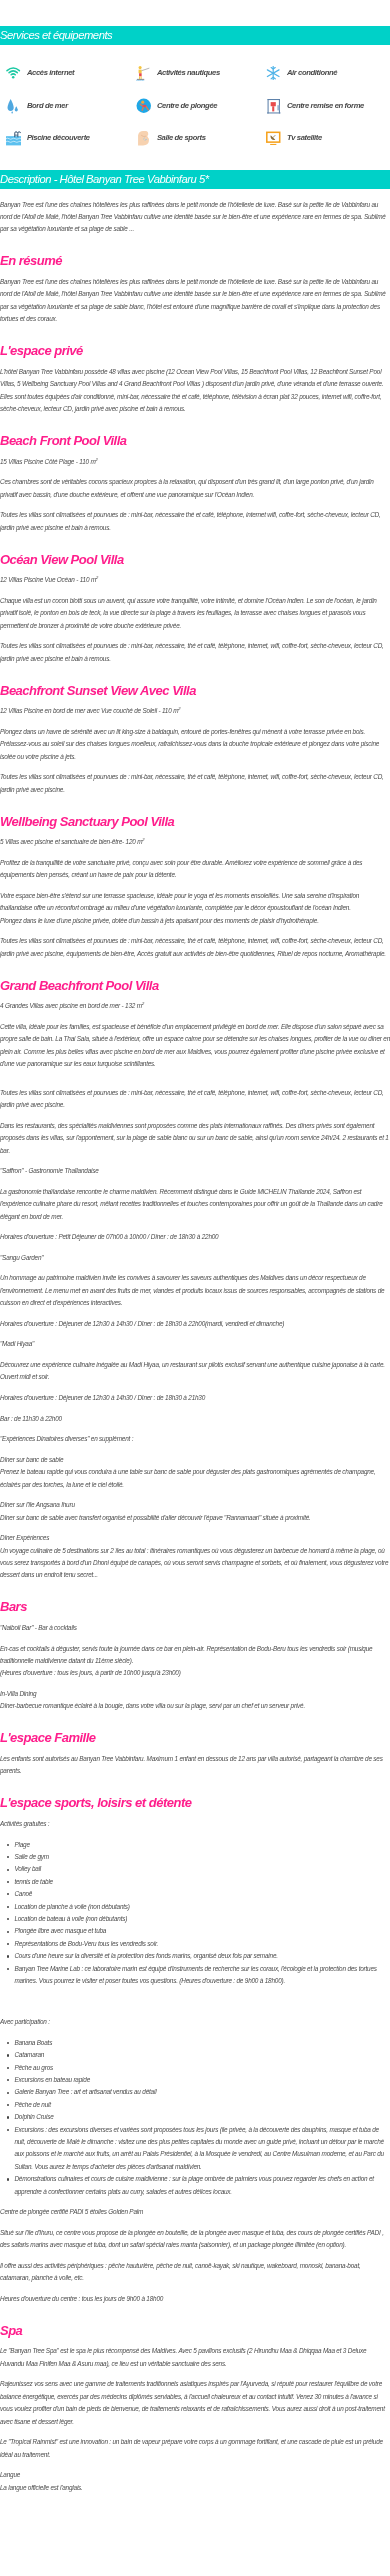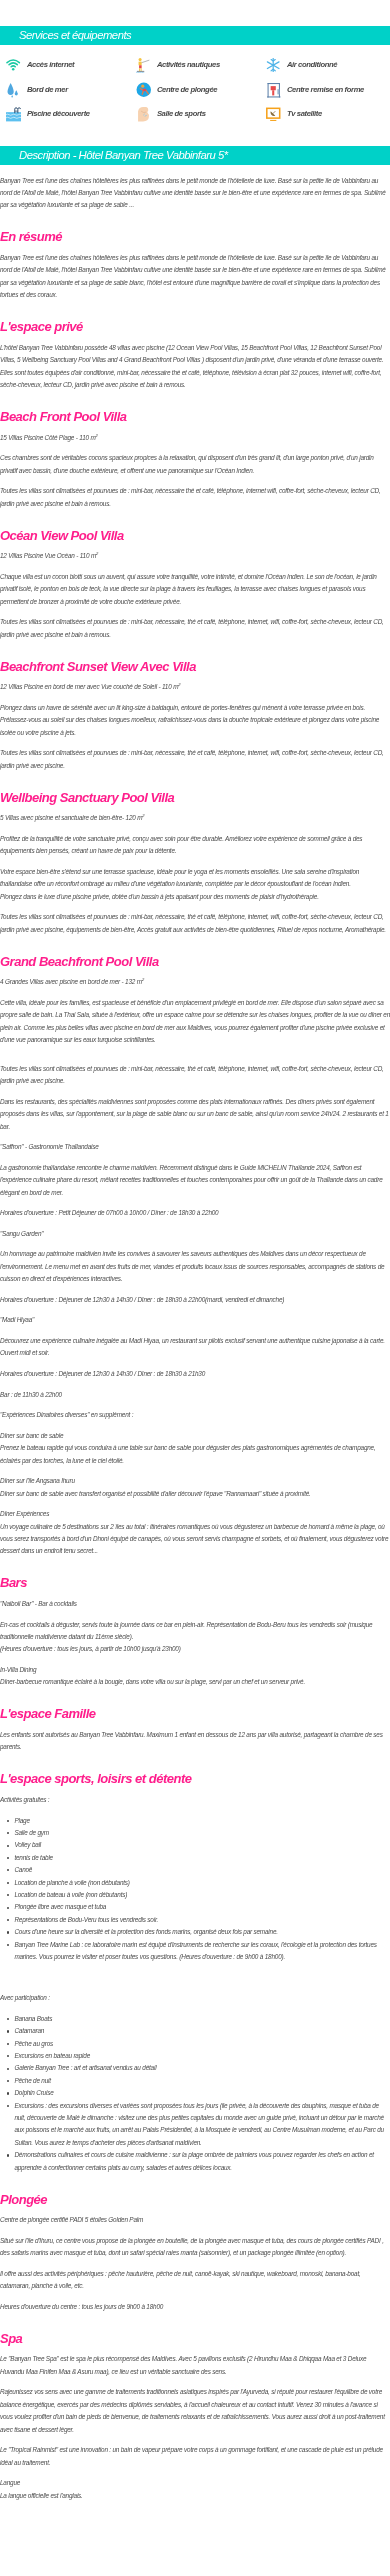--- a/index.html
+++ b/index.html
@@ -11,34 +11,34 @@
     font-size: 6.4px;
     line-height: 12.4px;
     letter-spacing: -0.2px;
   }
   .page { width: 391px; padding-top: 26px; }
   .band {
     background: #00d1c8;
     color: #ffffff;
     height: 19px;
     line-height: 19px;
-    padding-left: 19px;
+    padding-left: 0;
     font-size: 11.3px;
     font-weight: normal;
     letter-spacing: -0.5px;
     margin-bottom: 9.3px;
   }
   .services {
     display: grid;
     grid-template-columns: 130px 130px 131px;
     row-gap: 7.2px;
     padding: 2.1px 5.2px 0 5.2px;
     margin-bottom: 23px;
   }
-  .svc { display: flex; align-items: center; height: 17.5px; }
+  .svc { display: flex; align-items: center; height: 17.5px; margin-top: 8px; }
   .svc .ic { width: 16.5px; height: 16.5px; display: flex; align-items: center; justify-content: center; margin-right: 5.2px; }
   .svc .lbl { font-size: 7.7px; font-weight: bold; color: #4a4a4a; letter-spacing: -0.4px; }
   .desc-band { margin-top: 7px; }
   .content { padding: 0 0 31px 0; }
   h2.sec {
     color: #ff1e8c;
     font-size: 13px;
     font-weight: bold;
     letter-spacing: -0.5px;
     line-height: 15.5px;
@@ -262,21 +262,20 @@
       <li>Catamaran</li>
       <li>Pêche au gros</li>
       <li>Excursions en bateau rapide</li>
       <li>Galerie Banyan Tree : art et artisanat vendus au détail</li>
       <li>Pêche de nuit</li>
       <li>Dolphin Cruise</li>
       <li>Excursions : des excursions diverses et variées sont proposées tous les jours (ile privée, à la découverte des dauphins, masque et tuba de nuit, découverte de Malé le dimanche : visitez une des plus petites capitales du monde avec un guide privé, incluant un détour par le marché aux poissons et le marché aux fruits, un arrêt au Palais Présidentiel, à la Mosquée le vendredi, au Centre Musulman moderne, et au Parc du Sultan. Vous aurez le temps d'acheter des pièces d'artisanat maldivien.</li>
       <li>Démonstrations culinaires et cours de cuisine maldivienne : sur la plage ombrée de palmiers vous pouvez regarder les chefs en action et apprendre à confectionner certains plats au curry, salades et autres délices locaux.</li>
     </ul>
 
-    <h2 class="sec">Plongée</h2>
     <p>Centre de plongée certifié PADI  5 étoiles Golden Palm</p>
     <p>Situé sur l'île d'Ihuru, ce centre vous propose de la plongée en bouteille, de la plongée avec masque et tuba, des cours de plongée certifiés PADI , des safaris marins avec masque et tuba, dont un safari spécial raies manta (saisonnier), et un package plongée illimitée (en option).</p>
     <p>Il offre aussi des activités périphériques : pêche hauturière, pêche de nuit, canoë-kayak, ski nautique, wakeboard, monoski, banana-boat, catamaran, planche à voile, etc.</p>
     <p>Heures d'ouverture du centre : tous les jours de 9h00 à 18h00</p>
 
     <h2 class="sec">Spa</h2>
     <p>Le "Banyan Tree Spa" est le spa le plus récompensé des Maldives. Avec 5 pavillons exclusifs (2 Hirundhu Maa &amp; Dhiqqaa Maa et 3 Deluxe Huvandu Maa Finifen Maa &amp; Asuru maa), ce lieu est un véritable sanctuaire des sens.</p>
     <p>Rajeunissez vos sens avec une gamme de traitements traditionnels asiatiques inspirés par l'Ayurveda, si réputé pour restaurer l'équilibre de votre balance énergétique, exercés par des médecins diplômés serviables, à l'accueil chaleureux et au contact intuitif. Venez 30 minutes à l'avance si vous voulez profiter d'un bain de pieds de bienvenue, de traitements relaxants et de rafraîchissements. Vous aurez aussi droit à un post-traitement avec tisane et dessert léger.</p>
     <p>Le "Tropical Rainmist" est une innovation : un bain de vapeur prépare votre corps à un gommage fortifiant, et une cascade de pluie est un prélude idéal au traitement.</p>
 

